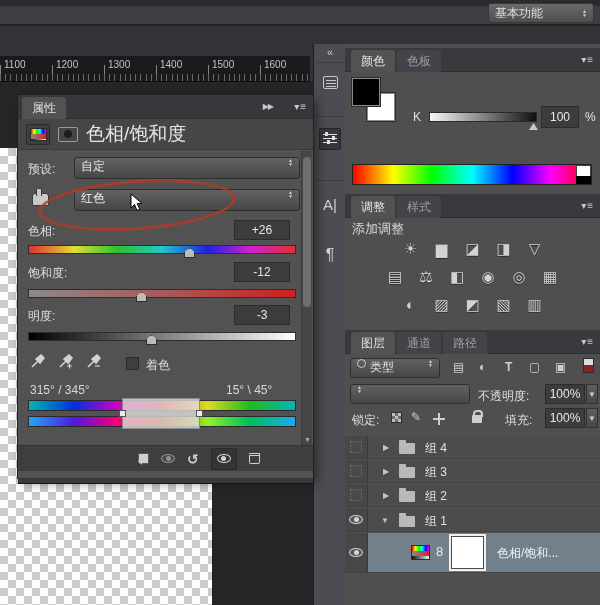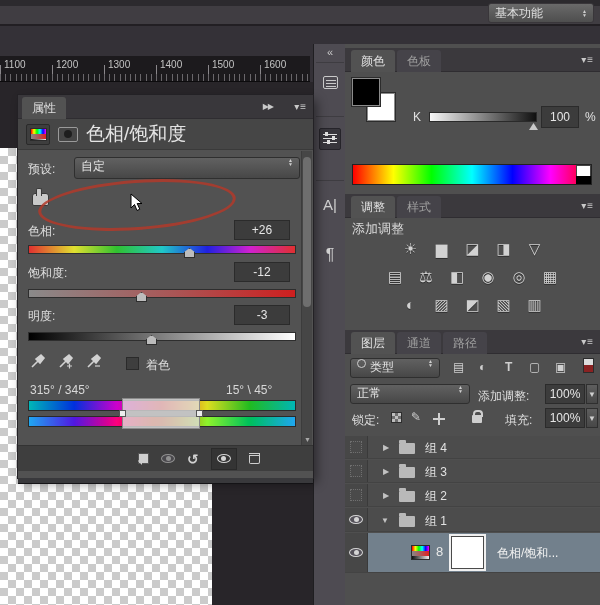--- a/index.html
+++ b/index.html
@@ -226,27 +226,26 @@
         </span>
     </div>
     <span class="abs lockico" style="left:108px;top:316px">▤</span>
     <span class="abs lockico" style="left:134px;top:316px">◐</span>
     <span class="abs lockico" style="left:160px;top:316px;font-weight:bold">T</span>
     <span class="abs lockico" style="left:184px;top:316px">▢</span>
     <span class="abs lockico" style="left:210px;top:316px">▣</span>
     <span class="abs" style="left:238px;top:314px;width:11px;height:15px;background:linear-gradient(#ddd 50%,#8a2222 50%);border:1px solid #2c2c2c"></span>
     
     <div class="dd" style="position:absolute;left:5px;top:340px;width:120px;height:20px">
-      <span class="lbl">正常</span>
       <span class="spin">
           <span>▲</span>
           <span>▼</span>
         </span>
     </div>
-    <span class="abs" style="left:133px;top:344px;color:#dedede">添加调整:</span>
+    <span class="abs" style="left:133px;top:344px;color:#dedede">不透明度:</span>
     <div class="well" style="position:absolute;left:200px;top:340px;width:40px;height:20px">
         <span>100%</span>
       </div>
     <span class="abs ddbtn" style="left:241px;top:340px;height:20px;background:linear-gradient(#5e5e5e,#474747);border:1px solid #2f2f2f">▼</span>
     
     <span class="abs" style="left:7px;top:368px;color:#dedede">锁定:</span>
     <span class="abs chklock" style="left:46px;top:368px"></span>
     <span class="abs lockico" style="left:66px;top:366px">✎</span>
     <span class="abs movecross" style="left:88px;top:368px"></span>
     <span class="abs lock" style="left:112px;top:366px"></span>
@@ -327,20 +326,27 @@
     <span class="flabel" style="left:10px;top:66px">预设:</span>
     <div class="dd" style="position:absolute;left:56px;top:62px;width:226px;height:22px">
       <span class="lbl">自定</span>
       <span class="spin">
           <span>▲</span>
           <span>▼</span>
         </span>
     </div>
 
     <span class="hand" style="left:14px;top:98px"></span>
+    <div class="dd" style="position:absolute;left:56px;top:94px;width:226px;height:22px">
+      <span class="lbl" style="color:#efefef">红色</span>
+      <span class="spin">
+          <span>▲</span>
+          <span>▼</span>
+        </span>
+    </div>
 
     <span class="flabel" style="left:10px;top:128px">色相:</span>
     <div class="well" style="position:absolute;left:216px;top:125px;width:56px;height:20px">
         <span>+26</span>
       </div>
     <div class="track hue" style="left:10px;top:150px;width:268px"></div>
     <div class="sthumb" style="left:166px;top:153px"></div>
 
     <span class="flabel" style="left:10px;top:170px">饱和度:</span>
     <div class="well" style="position:absolute;left:216px;top:167px;width:56px;height:20px">

